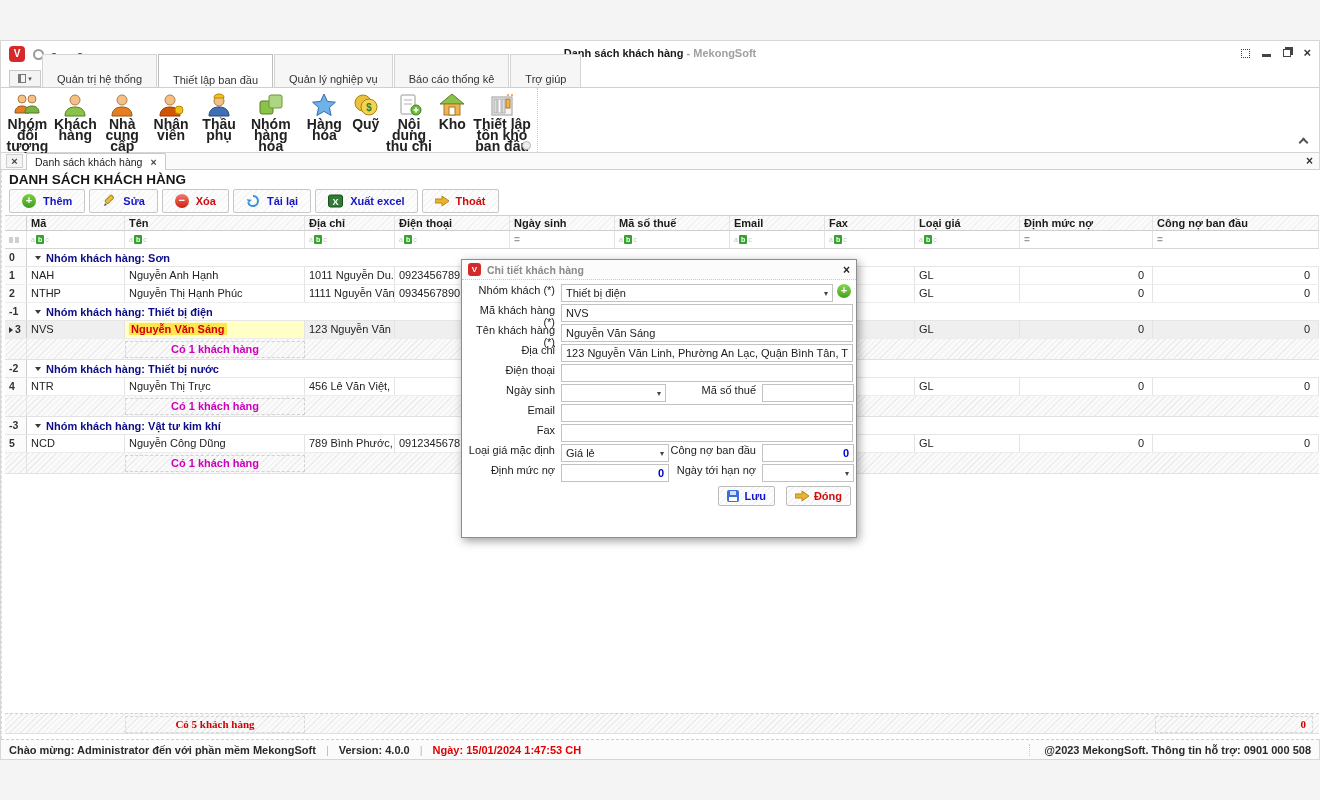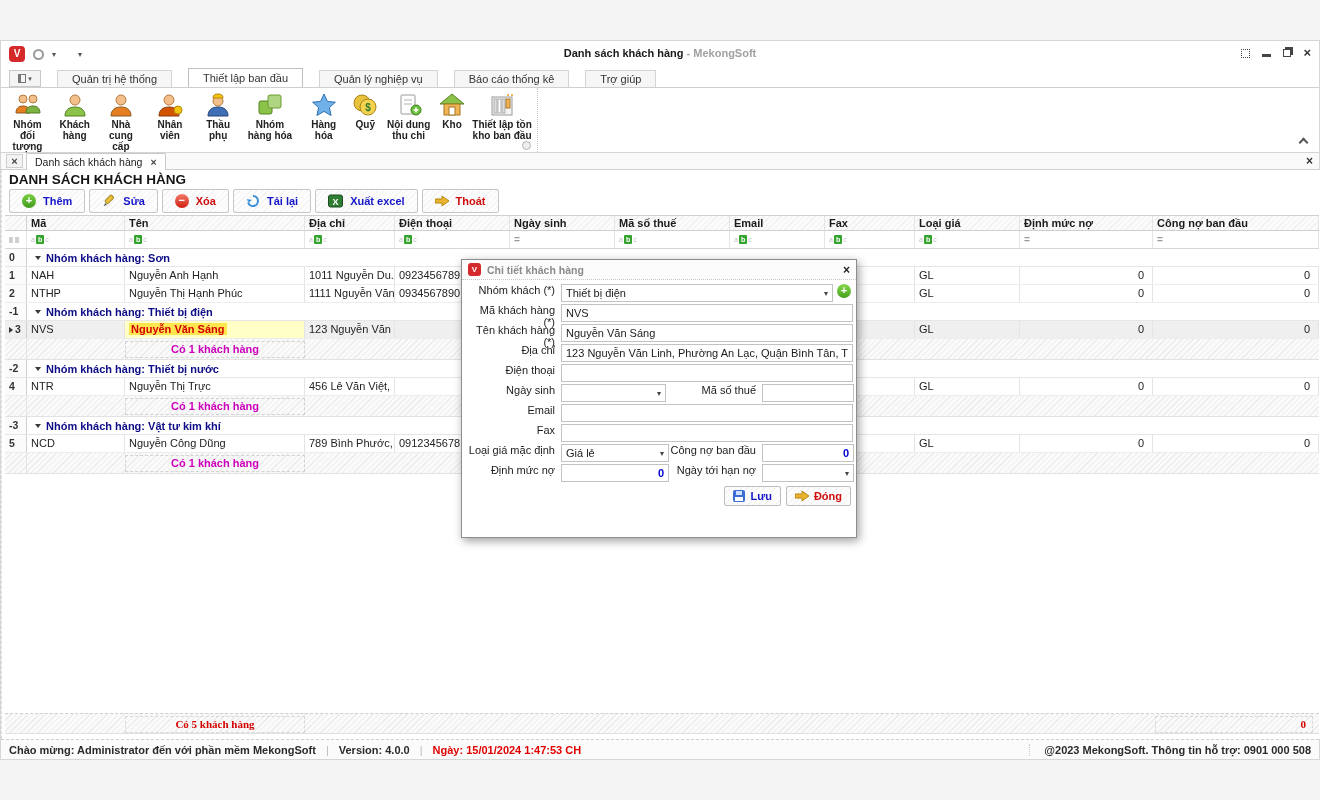--- a/index.html
+++ b/index.html
@@ -24,32 +24,32 @@
   .ic-min { width:9px; height:3px; background:#444; margin-top:5px; }
   .ic-rest { width:8px; height:8px; border:1px solid #444; box-shadow:2px -2px 0 -0px #444; }
   .ic-x { font-size:13px; font-weight:bold; color:#333; line-height:10px; }
 
   
   .ribtabs { position:absolute; left:0; top:27px; width:100%; height:19px; display:flex; align-items:flex-end; }
   .appbtn { width:32px; height:17px; margin-left:8px; border:1px solid #c9c9c9; background:#f4f4f4;
     display:flex; align-items:center; justify-content:center; gap:2px; }
   .appbtn .pane { width:8px; height:9px; border:1px solid #777; border-left-width:3px; }
   .appbtn .qarr { font-size:7px; }
-  .rtab { height:17px; padding:0 14px; border:1px solid #d4d4d4; border-bottom:none; background:#f6f6f6;
-    line-height:16px; margin-left:16px; color:#333; }
+  .rtab { height:17px; padding:16px 14px; border:1px solid #d4d4d4; border-bottom:none; background:#f6f6f6;
+    line-height:16px; margin-left:1px; color:#333; }
   .rtab.active { background:#fff; border-color:#bfbfbf; height:19px; line-height:18px; position:relative; z-index:2; }
 
   
   .ribbon { position:absolute; left:0; top:46px; width:100%; height:66px; background:#fff;
     border-top:1px solid #cfcfcf; border-bottom:1px solid #d5d5d5; }
   .ribgroup { position:absolute; left:0; top:0; width:537px; height:100%; border-right:1px dotted #c9c9c9; }
   .ribitems { display:flex; align-items:flex-start; padding:3px 2px 0 2px; }
   .ribitem { display:flex; flex-direction:column; align-items:center; padding:1px 2px; }
   .ribitem svg { width:28px; height:26px; }
-  .riblabel { font-weight:bold; font-size:10px; line-height:11px; text-align:center; color:#222; margin-top:1px; }
+  .riblabel { font-weight:bold; font-size:14px; line-height:11px; text-align:center; color:#222; margin-top:1px; }
   .grplabel { position:absolute; left:0; bottom:1px; width:520px; text-align:center;
     color:#9b9b9b; font-size:9px; font-weight:bold; letter-spacing:.4px; }
   .grpexp { position:absolute; right:6px; bottom:2px; width:9px; height:9px; border:1px solid #b5b5b5;
     border-radius:50%; background:#eee; }
   .ribcollapse { position:absolute; right:12px; bottom:6px; width:7px; height:7px;
     border-left:2px solid #555; border-top:2px solid #555; transform:rotate(45deg); }
 
   
   .tabstrip { position:absolute; left:0; top:112px; width:100%; height:17px; background:#fafafa;
     border-bottom:1px solid #cfcfcf; }
@@ -146,21 +146,21 @@
   .din { height:18px; border:1px solid #c2c2c2; font-family:"Liberation Sans",sans-serif;
     font-size:11px; padding:0 4px; color:#1b1b1b; background:#fff; }
   .w292{width:292px;} .w105{width:105px;} .w92{width:92px;}
   .dnum { text-align:right; color:#0000cf; font-weight:bold; }
   .combo { height:18px; border:1px solid #c2c2c2; background:#fff; display:flex; align-items:center;
     padding:0 4px; position:relative; }
   .combo .val { flex:1; overflow:hidden; white-space:nowrap; }
   .carr { font-size:8px; color:#444; margin-left:4px; }
   .gplus { width:14px; height:14px; border-radius:50%; background:linear-gradient(#8ad94f,#44a01e);
     color:#fff; font-weight:bold; text-align:center; line-height:13px; font-size:11px; margin-left:4px; }
-  .dbtns { position:absolute; right:5px; top:226px; display:flex; gap:5px; }
+  .dbtns { position:absolute; right:5px; top:226px; display:flex; gap:11px; }
   .dbtn { height:20px; display:inline-flex; align-items:center; gap:5px; padding:0 8px;
     border:1px solid #bdbdbd; border-radius:2px;
     background:repeating-linear-gradient(135deg,#f3f3f3 0 1px,#fdfdfd 1px 4px); font-weight:bold; }
   .dbtn.save { color:#1515c8; } .dbtn.close { color:#cf0d0d; }
   .disk { width:12px; height:12px; background:#3b6fd4; border-radius:2px; position:relative; }
   .disk:before { content:""; position:absolute; left:3px; top:1px; width:6px; height:4px; background:#cfe0ff; }
   .disk:after { content:""; position:absolute; left:2px; bottom:1px; width:8px; height:4px; background:#fff; }
 </style>
 </head>
 <body>

